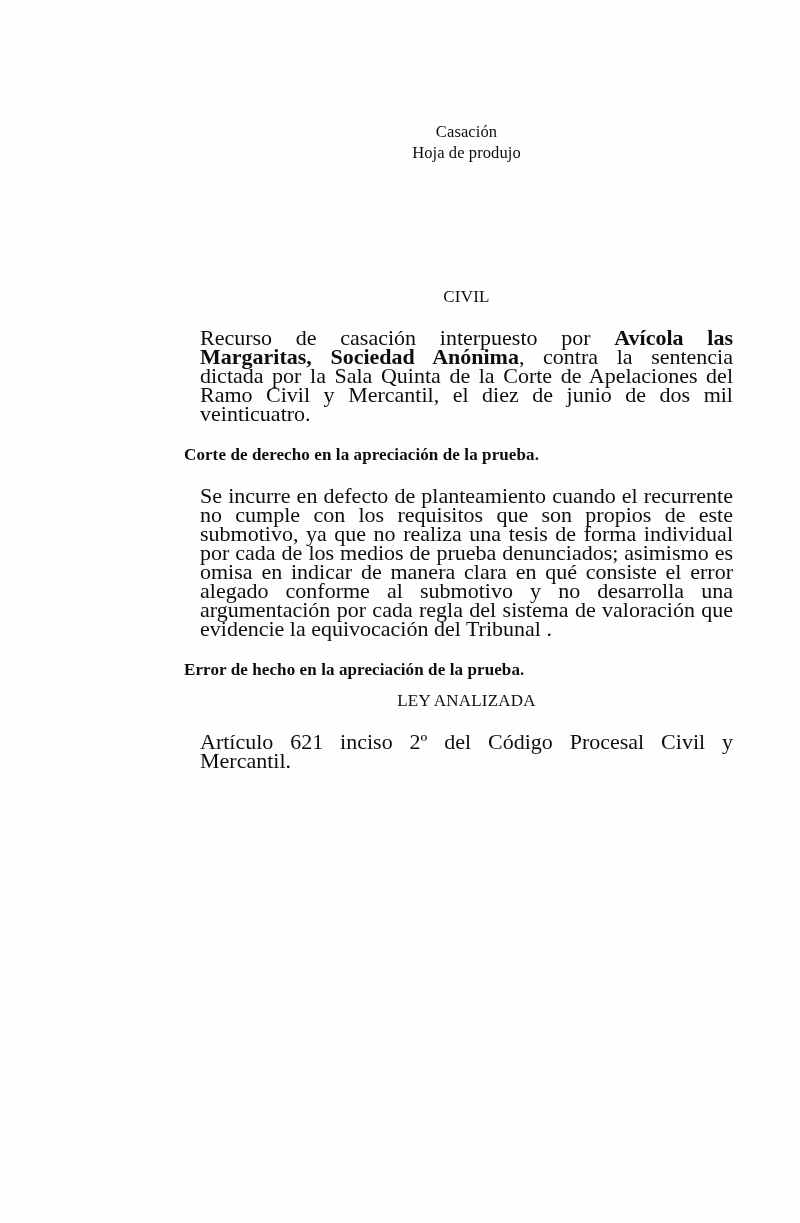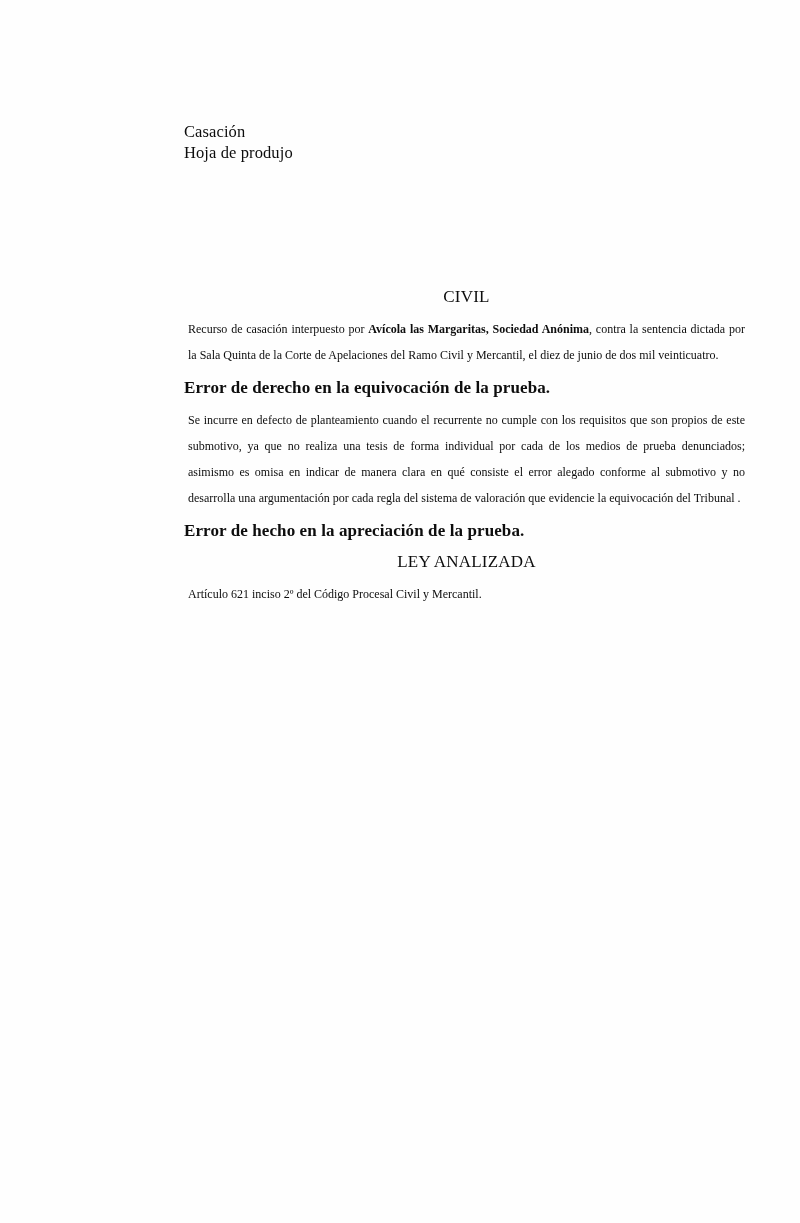--- a/index.html
+++ b/index.html
@@ -23,21 +23,21 @@
     height: 1223px;
     box-sizing: border-box;
   }
 
   
   .doc-header {
     position: absolute;
     top: 121px;
     left: 184px;
     width: 565px;
-    text-align: left;
+    text-align: center;
     font-size: 16.5px;
     line-height: 21px;
     letter-spacing: 0.1px;
   }
   .doc-header .hline {
     display: block;
     white-space: nowrap;
   }
 
   
@@ -62,23 +62,23 @@
     font-weight: bold;
     font-size: 17px;
     line-height: 31px;
     margin: 0;
     letter-spacing: 0.1px;
   }
 
   .para {
     text-align: justify;
     text-justify: inter-word;
-    font-size: 12px;
-    line-height: 26px;
-    margin: 4px;
+    font-size: 22px;
+    line-height: 19px;
+    margin: 16px;
     text-indent: 0;
     hyphens: none;
   }
   
 
   .para b, .para strong {
     font-weight: bold;
   }
 </style>
 </head>
@@ -91,21 +91,21 @@
     <span class="hline">Hoja de produjo</span>
   </div>
 
   <div class="body-col">
 
     <h1 class="section-heading">CIVIL</h1>
 
     <p class="para"><span>Recurso de casación interpuesto por </span><strong>Avícola las Margaritas, Sociedad Anónima</strong><span>, contra la sentencia dictada por la Sala Quinta de la Corte de Apelaciones del Ramo Civil y Mercantil, el diez de junio de dos mil veinticuatro.</span></p>
 
 
-    <h3 class="sub-heading">Error de derecho en la equivocación de la prueba.</h3>
+    <h3 class="sub-heading">Corte de derecho en la apreciación de la prueba.</h3>
     <p class="para">Se incurre en defecto de planteamiento cuando el recurrente no cumple con los requisitos que son propios de este submotivo, ya que no realiza una tesis de forma individual por cada de los medios de prueba denunciados; asimismo es omisa en indicar de manera clara en qué consiste el error alegado conforme al submotivo y no desarrolla una argumentación por cada regla del sistema de valoración que evidencie la equivocación del Tribunal .</p>
 
     <h3 class="sub-heading">Error de hecho en la apreciación de la prueba.</h3>
 
     <h2 class="section-heading">LEY ANALIZADA</h2>
 
     <p class="para">Artículo 621 inciso 2º del Código Procesal Civil y Mercantil.</p>
 
   </div>
 

